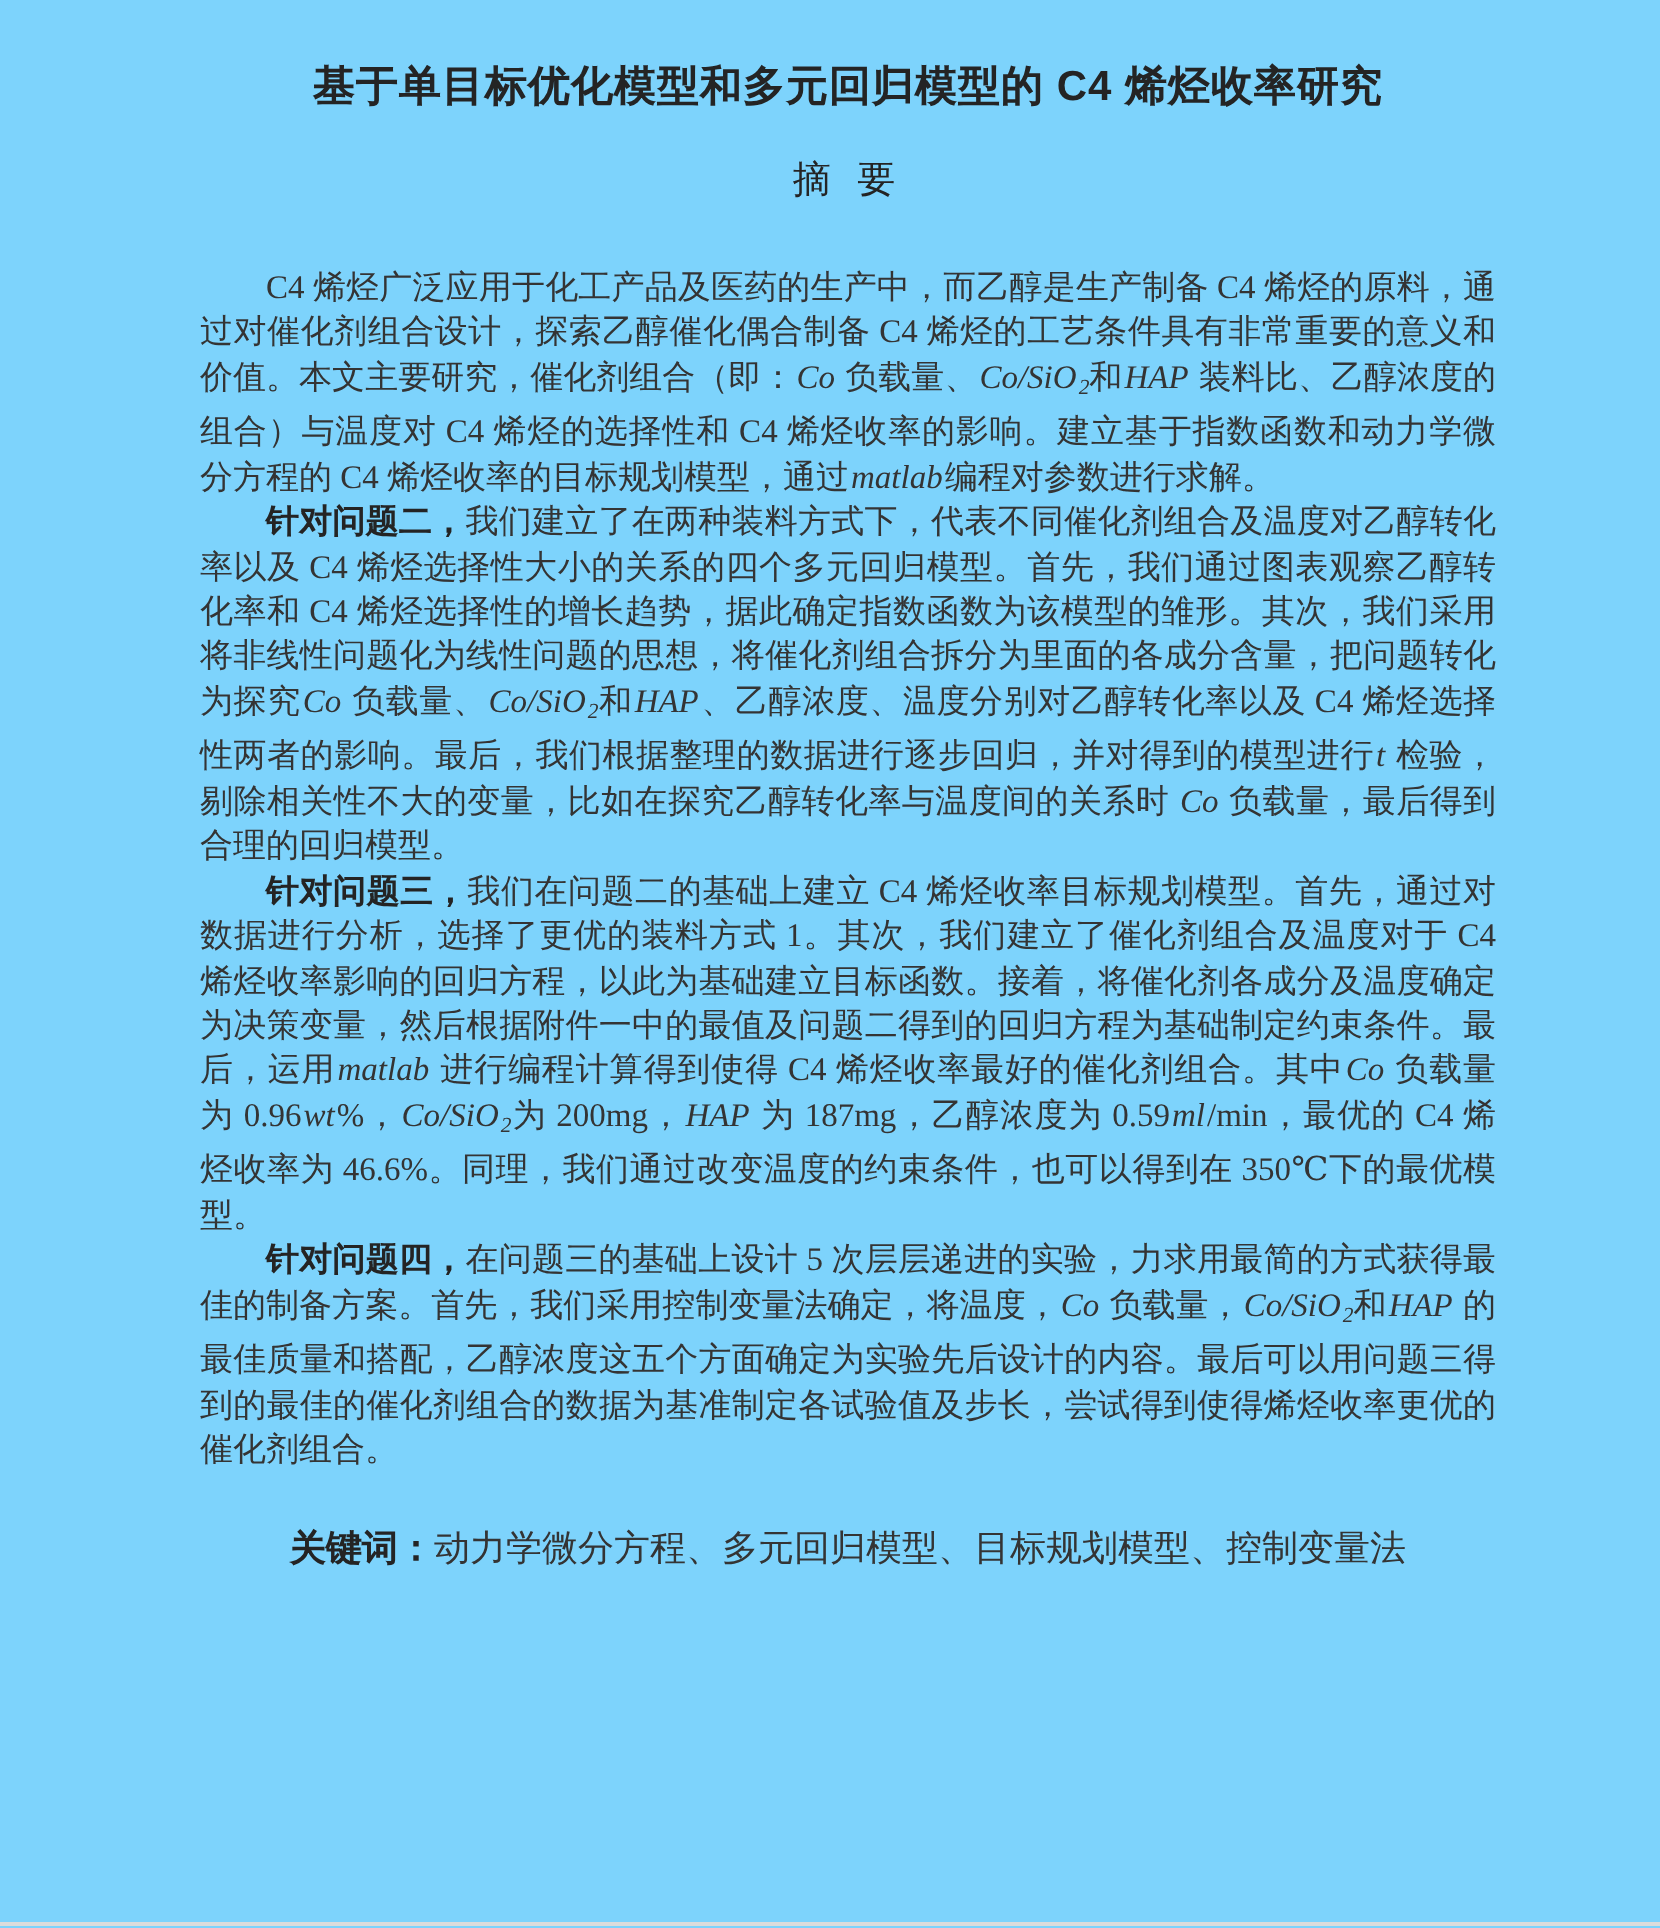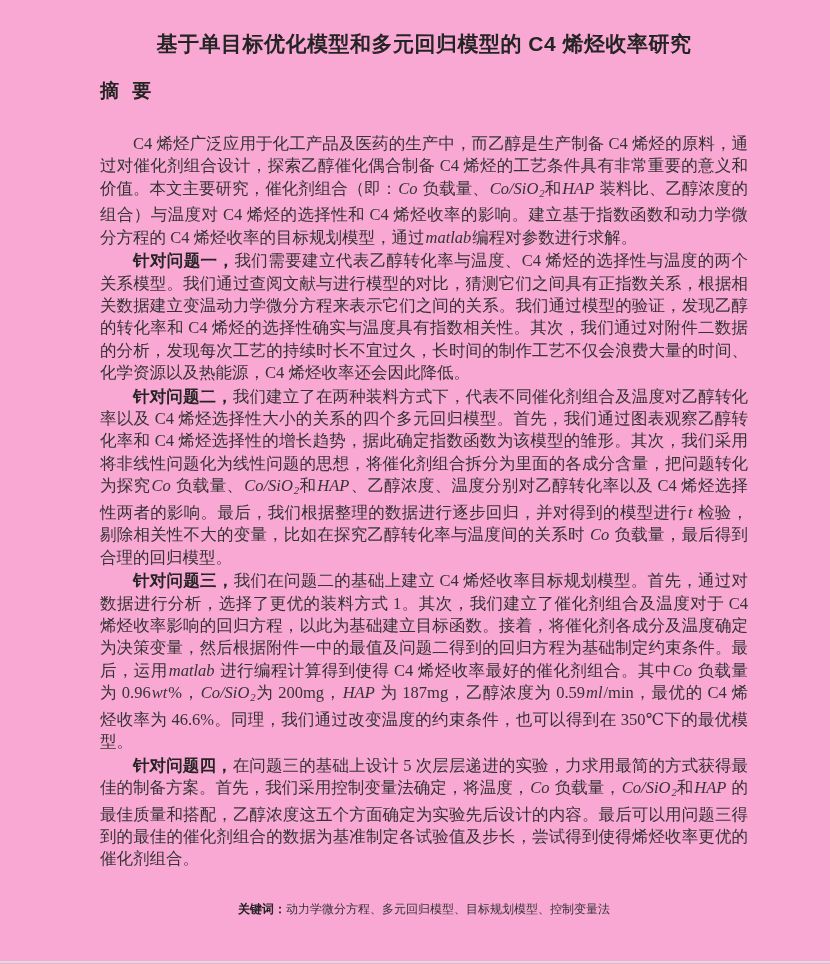--- a/index.html
+++ b/index.html
@@ -6,21 +6,21 @@
     margin: 0;
     padding: 0;
     background: #ffffff;
   }
   .page {
     position: relative;
     box-sizing: border-box;
     width: 830px;
     height: 964px;
     padding: 22px 82px 0 100px;
-    background: #f9a8d4;
+    background: #7dd3fc;
     overflow: hidden;
     font-family: "Liberation Serif", "DejaVu Serif", serif;
     color: #333333;
   }
   .page::after {
     content: "";
     position: absolute;
     left: 0;
     right: 0;
     bottom: 1px;
@@ -34,22 +34,22 @@
     font-weight: 700;
     text-align: center;
     letter-spacing: 0.5px;
     color: #242424;
     font-family: "Liberation Sans", "DejaVu Sans", sans-serif;
   }
   .abstract-heading {
     margin: 21px 0 0 0;
     font-size: 19px;
     line-height: 24px;
-    font-weight: 700;
-    text-align: left;
+    font-weight: 400;
+    text-align: center;
     letter-spacing: 4px;
     color: #242424;
     font-family: "Liberation Sans", "DejaVu Sans", sans-serif;
   }
   .abstract-body {
     margin-top: 30px;
     font-size: 16.5px;
     line-height: 22.4px;
     text-align: justify;
     color: #343434;
@@ -70,21 +70,21 @@
     padding: 0 1px;
   }
   .seg-mathsub {
     font-style: italic;
     font-family: "Liberation Serif", "DejaVu Serif", serif;
     font-size: 0.65em;
     vertical-align: -0.3em;
   }
   .keywords {
     margin: 27px 0 12px 0;
-    font-size: 12px;
+    font-size: 18px;
     line-height: 22px;
     text-align: center;
     color: #343434;
   }
   .kw-label {
     font-weight: 700;
     font-family: "Liberation Sans", "DejaVu Sans", sans-serif;
     color: #242424;
   }
 </style>
@@ -92,21 +92,20 @@
 <body>
 
 <div class="page">
 
   <h1 class="paper-title">基于单目标优化模型和多元回归模型的 C4 烯烃收率研究</h1>
 
   <h2 class="abstract-heading">摘 要</h2>
 
   <div class="abstract-body">
     <p><span class="seg-plain">C4 烯烃广泛应用于化工产品及医药的生产中，而乙醇是生产制备 C4 烯烃的原料，通过对催化剂组合设计，探索乙醇催化偶合制备 C4 烯烃的工艺条件具有非常重要的意义和价值。本文主要研究，催化剂组合（即：</span><span class="seg-math">Co</span><span class="seg-plain"> 负载量、</span><span class="seg-math">Co/SiO</span><span class="seg-mathsub">2</span><span class="seg-plain">和</span><span class="seg-math">HAP</span><span class="seg-plain"> 装料比、乙醇浓度的组合）与温度对 C4 烯烃的选择性和 C4 烯烃收率的影响。建立基于指数函数和动力学微分方程的 C4 烯烃收率的目标规划模型，通过</span><span class="seg-math">matlab</span><span class="seg-plain">编程对参数进行求解。</span></p>
-    <p><span class="seg-bold">针对问题一，</span><span class="seg-plain">我们需要建立代表乙醇转化率与温度、C4 烯烃的选择性与温度的两个关系模型。我们通过查阅文献与进行模型的对比，猜测它们之间具有正指数关系，根据相关数据建立变温动力学微分方程来表示它们之间的关系。我们通过模型的验证，发现乙醇的转化率和 C4 烯烃的选择性确实与温度具有指数相关性。其次，我们通过对附件二数据的分析，发现每次工艺的持续时长不宜过久，长时间的制作工艺不仅会浪费大量的时间、化学资源以及热能源，C4 烯烃收率还会因此降低。</span></p>
     <p><span class="seg-bold">针对问题二，</span><span class="seg-plain">我们建立了在两种装料方式下，代表不同催化剂组合及温度对乙醇转化率以及 C4 烯烃选择性大小的关系的四个多元回归模型。首先，我们通过图表观察乙醇转化率和 C4 烯烃选择性的增长趋势，据此确定指数函数为该模型的雏形。其次，我们采用将非线性问题化为线性问题的思想，将催化剂组合拆分为里面的各成分含量，把问题转化为探究</span><span class="seg-math">Co</span><span class="seg-plain"> 负载量、</span><span class="seg-math">Co/SiO</span><span class="seg-mathsub">2</span><span class="seg-plain">和</span><span class="seg-math">HAP</span><span class="seg-plain">、乙醇浓度、温度分别对乙醇转化率以及 C4 烯烃选择性两者的影响。最后，我们根据整理的数据进行逐步回归，并对得到的模型进行</span><span class="seg-math">t</span><span class="seg-plain"> 检验，剔除相关性不大的变量，比如在探究乙醇转化率与温度间的关系时 </span><span class="seg-math">Co</span><span class="seg-plain"> 负载量，最后得到合理的回归模型。</span></p>
     <p><span class="seg-bold">针对问题三，</span><span class="seg-plain">我们在问题二的基础上建立 C4 烯烃收率目标规划模型。首先，通过对数据进行分析，选择了更优的装料方式 1。其次，我们建立了催化剂组合及温度对于 C4 烯烃收率影响的回归方程，以此为基础建立目标函数。接着，将催化剂各成分及温度确定为决策变量，然后根据附件一中的最值及问题二得到的回归方程为基础制定约束条件。最后，运用</span><span class="seg-math">matlab</span><span class="seg-plain"> 进行编程计算得到使得 C4 烯烃收率最好的催化剂组合。其中</span><span class="seg-math">Co</span><span class="seg-plain"> 负载量为 0.96</span><span class="seg-math">wt</span><span class="seg-plain">%，</span><span class="seg-math">Co/SiO</span><span class="seg-mathsub">2</span><span class="seg-plain">为 200mg，</span><span class="seg-math">HAP</span><span class="seg-plain"> 为 187mg，乙醇浓度为 0.59</span><span class="seg-math">ml</span><span class="seg-plain">/min，最优的 C4 烯烃收率为 46.6%。同理，我们通过改变温度的约束条件，也可以得到在 350℃下的最优模型。</span></p>
     <p><span class="seg-bold">针对问题四，</span><span class="seg-plain">在问题三的基础上设计 5 次层层递进的实验，力求用最简的方式获得最佳的制备方案。首先，我们采用控制变量法确定，将温度，</span><span class="seg-math">Co</span><span class="seg-plain"> 负载量，</span><span class="seg-math">Co/SiO</span><span class="seg-mathsub">2</span><span class="seg-plain">和</span><span class="seg-math">HAP</span><span class="seg-plain"> 的最佳质量和搭配，乙醇浓度这五个方面确定为实验先后设计的内容。最后可以用问题三得到的最佳的催化剂组合的数据为基准制定各试验值及步长，尝试得到使得烯烃收率更优的催化剂组合。</span></p>
   </div>
 
   <p class="keywords">
     <span class="kw-label">关键词：</span><span>动力学微分方程、多元回归模型、目标规划模型、控制变量法</span>
   </p>
 
 </div>

